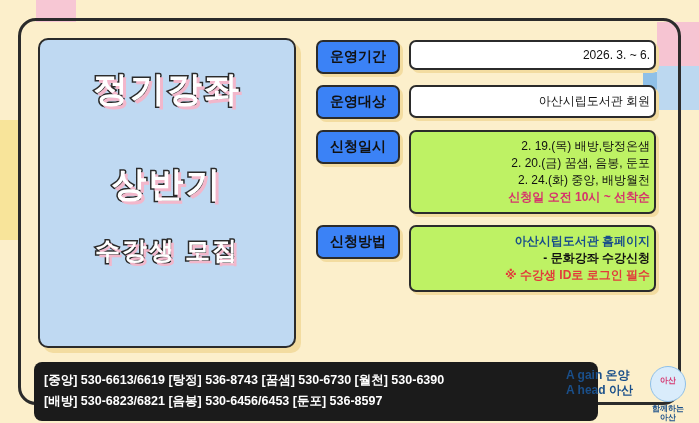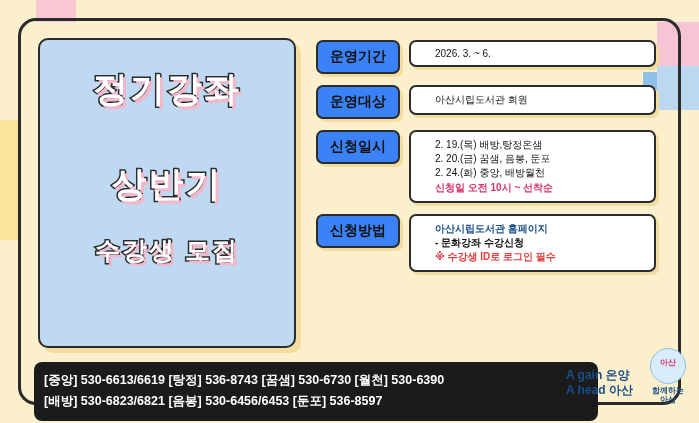--- a/index.html
+++ b/index.html
@@ -75,26 +75,27 @@
     background:#3b82f6;border:2px solid #2b2b2b;border-radius:7px;
     font-size:14px;font-weight:bold;color:#111;
     text-align:center;padding:6px 0;
     box-shadow:3px 3px 0 #f3dca0;
     box-sizing:border-box;
   }
   .val{
     flex:1 1 auto;margin-left:9px;
     border:2px solid #2b2b2b;border-radius:7px;
     background:#fff;
-    padding:6px 24px;
-    font-size:10px;color:#111;
+    padding:6px 4px;
+    font-size:12px;color:#111;
     box-shadow:3px 3px 0 #f3dca0;
     box-sizing:border-box;
+    text-align:right;
   }
-  .val.pinkish{background:#ffffff;}
+  .val.pinkish{background:#bef264;}
   .val.line{line-height:1.42;}
   .val .em{color:#d6336c;font-weight:bold;}
   .val .blue{color:#1a4f8a;font-weight:bold;}
   .val .note{color:#e23b3b;font-weight:bold;}
   .val .strong{font-weight:bold;color:#111;}
   
   .contact{
     position:absolute;left:34px;top:362px;width:564px;
     background:#1b1b1b;border-radius:8px;
     color:#fff;font-size:12.5px;font-weight:bold;
@@ -102,21 +103,21 @@
     line-height:1.7;
   }
   .contact .seg{white-space:nowrap;}
   .contact .br{display:block;}
   
   .again{
     position:absolute;left:566px;top:368px;width:72px;
     font-size:12px;font-weight:bold;color:#1a4f8a;line-height:1.25;
   }
   .cityseal{
-    position:absolute;left:648px;top:348px;width:40px;height:46px;
+    position:absolute;left:648px;top:366px;width:40px;height:46px;
     font-size:8px;color:#1a4f8a;font-weight:bold;text-align:center;
     line-height:1.15;
   }
   .seal-circle{
     width:34px;height:34px;border-radius:50%;
     background:#d9ecfb;border:1px solid #8fc0e8;
     margin:0 auto 2px auto;position:relative;
   }
   .seal-circle span{
     position:absolute;left:0;right:0;top:9px;font-size:8px;color:#d6336c;

